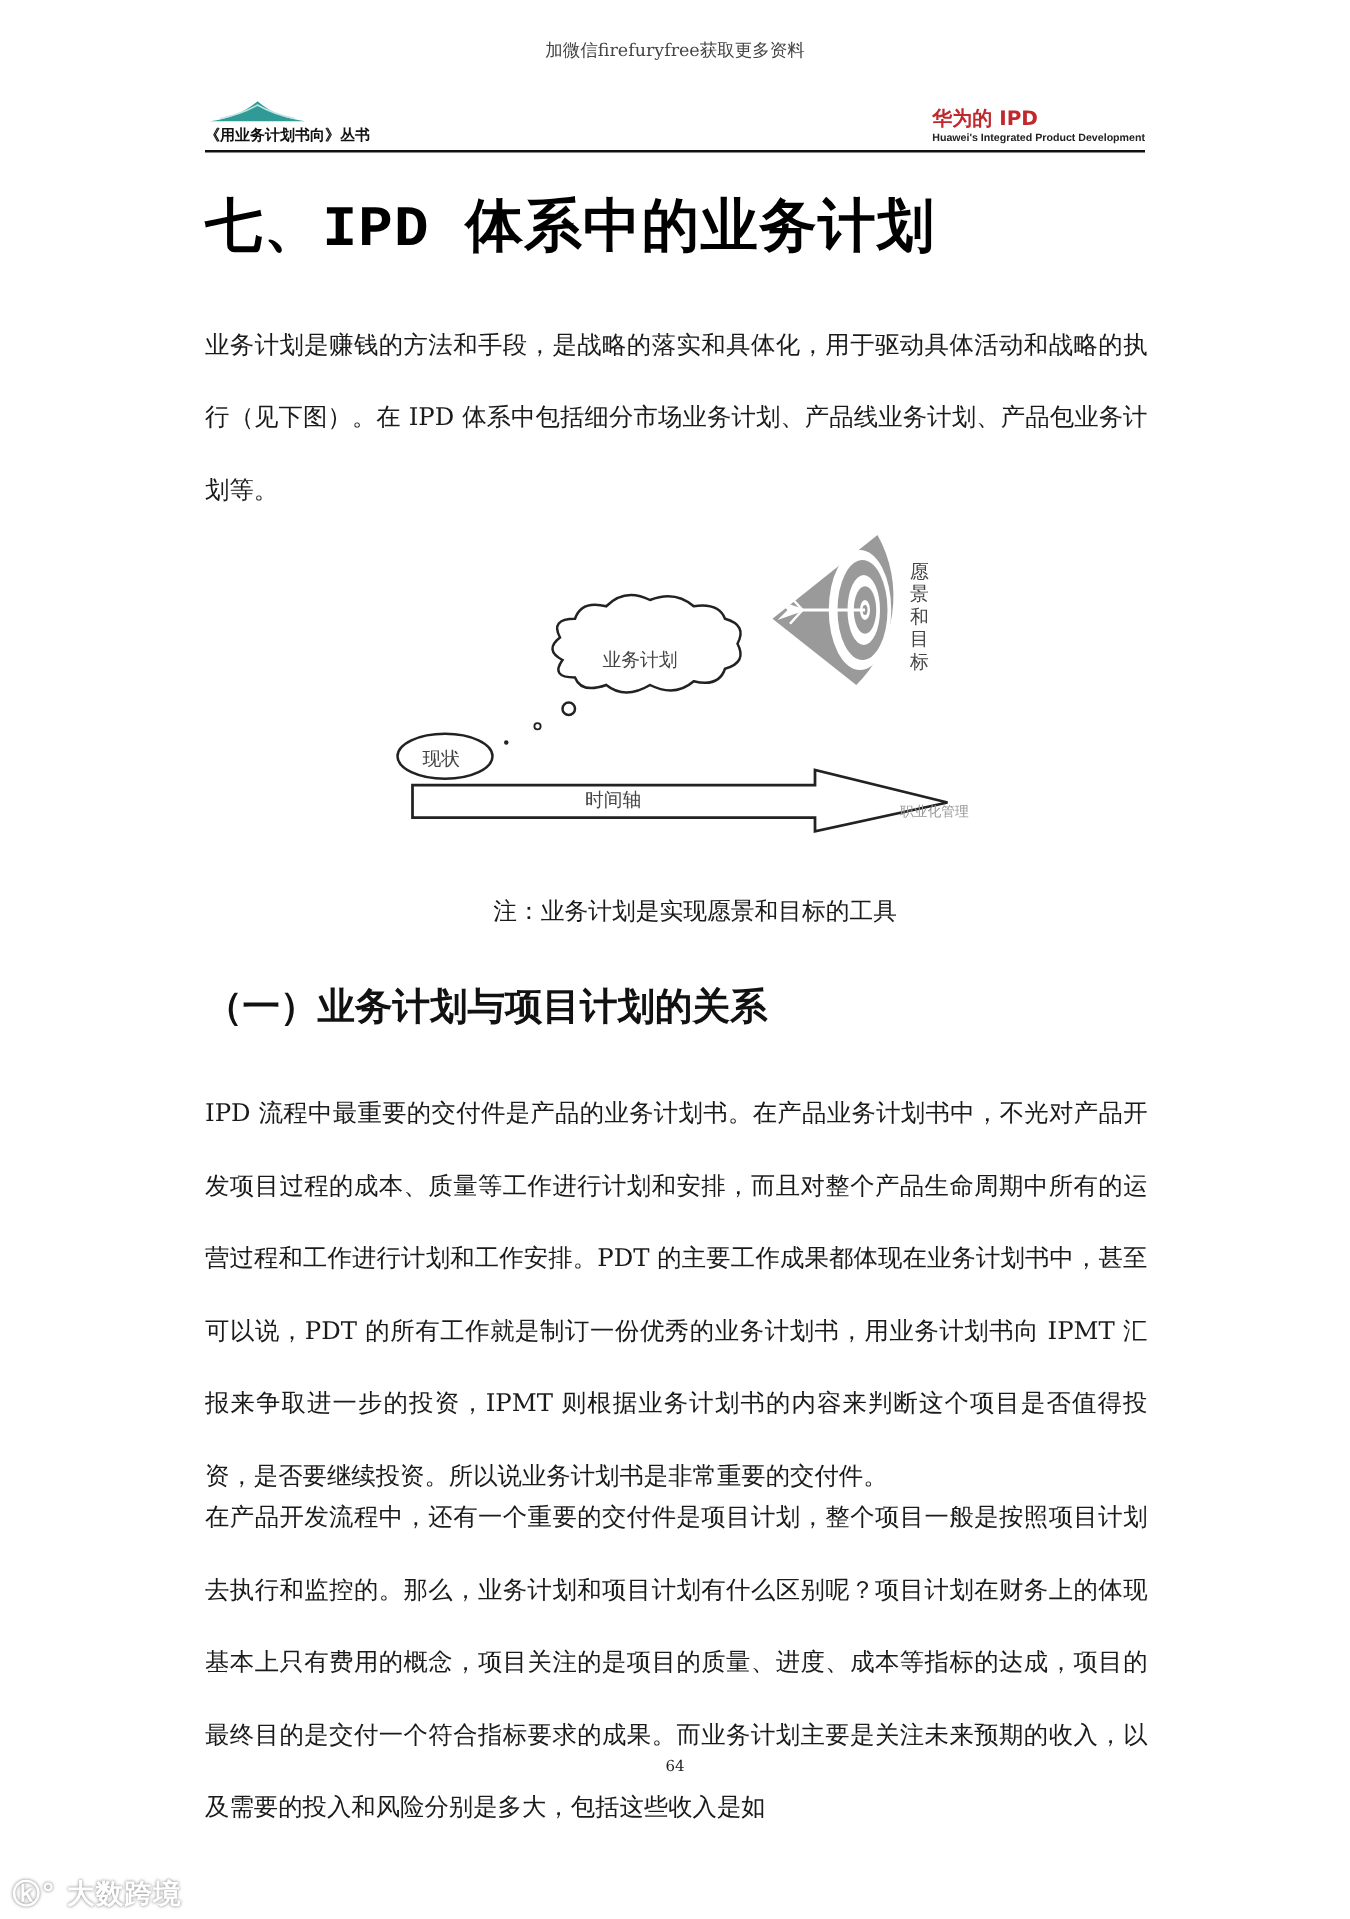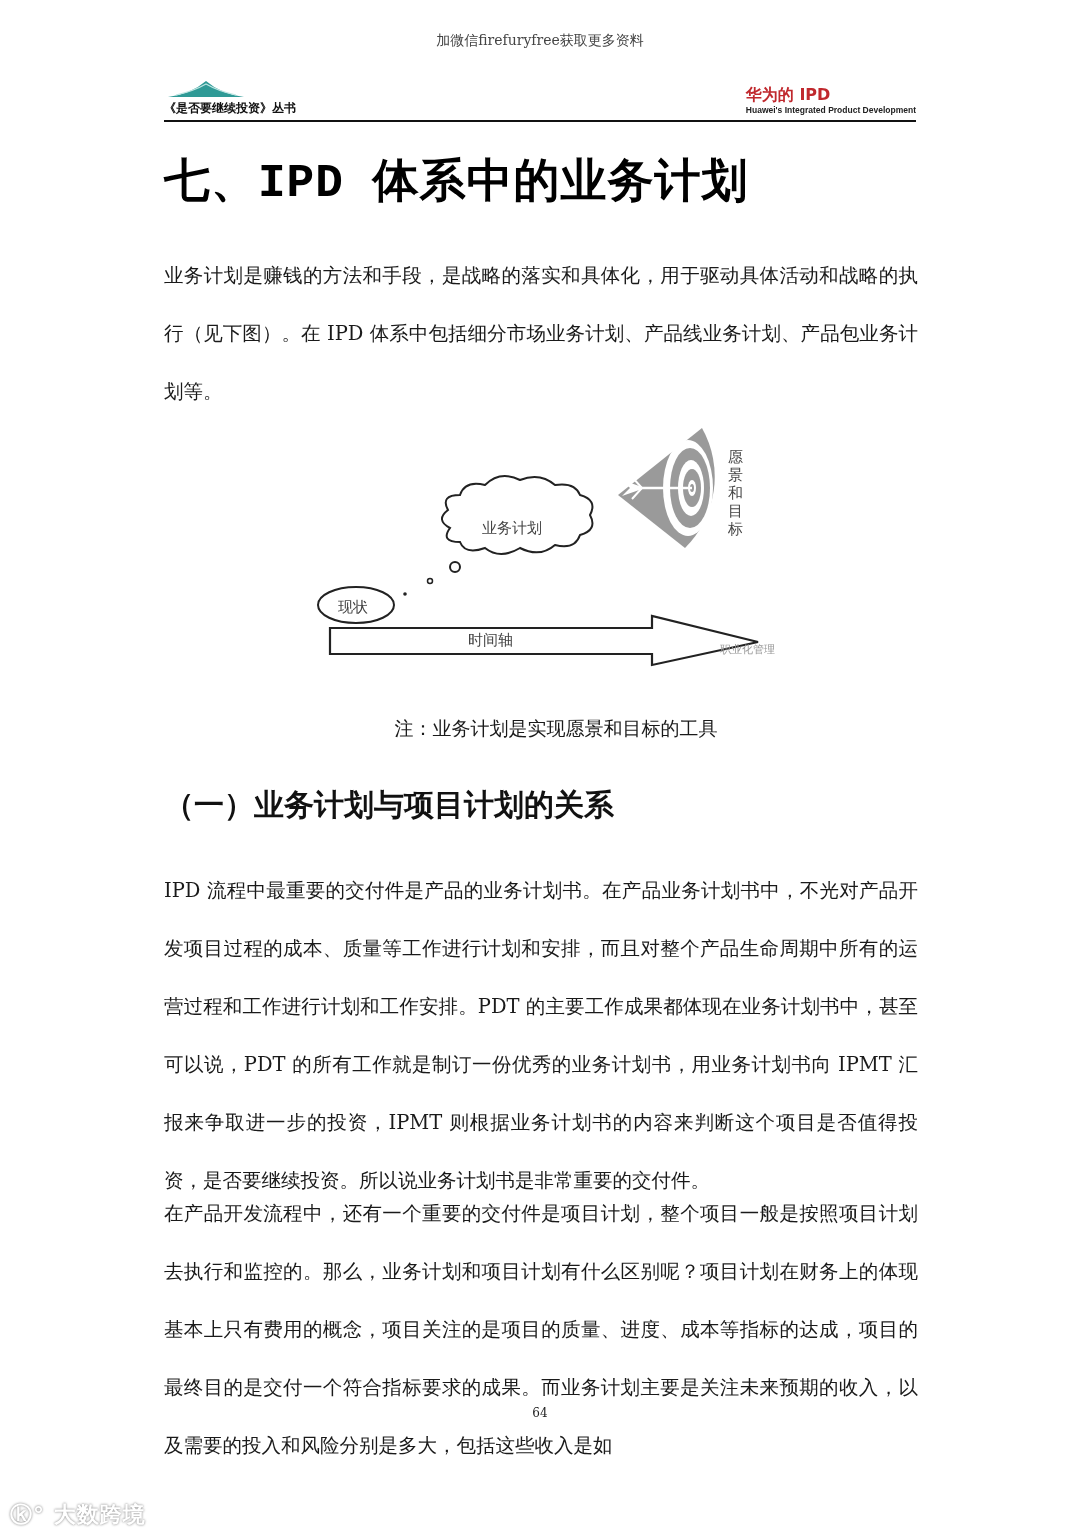--- a/index.html
+++ b/index.html
@@ -62,21 +62,21 @@
 </head>
 <body>
 
 <div class="watermark-top">加微信firefuryfree获取更多资料</div>
 
 <div class="header">
   <svg class="logo-mountain" viewBox="0 0 80 20">
     <path d="M2 19 Q25 16 40 3 Q55 16 78 19 Z" fill="#2f9a96"></path>
     <path d="M10 17 Q28 13 40 6 Q52 13 70 17" fill="none" stroke="#bfe6e3" stroke-width="1.2"></path>
   </svg>
-  <div class="series-title">《是否要继续投资》丛书</div>
+  <div class="series-title">《用业务计划书向》丛书</div>
   <div class="brand">
     <div class="brand-title">华为的 IPD</div>
     <div class="brand-sub">Huawei's Integrated Product Development</div>
   </div>
   <div class="header-rule"></div>
 </div>
 
 <h1 class="chapter-title">七、IPD 体系中的业务计划</h1>
 
 <p class="para p-intro">业务计划是赚钱的方法和手段，是战略的落实和具体化，用于驱动具体活动和战略的执行（见下图）。在 IPD 体系中包括细分市场业务计划、产品线业务计划、产品包业务计划等。</p>

